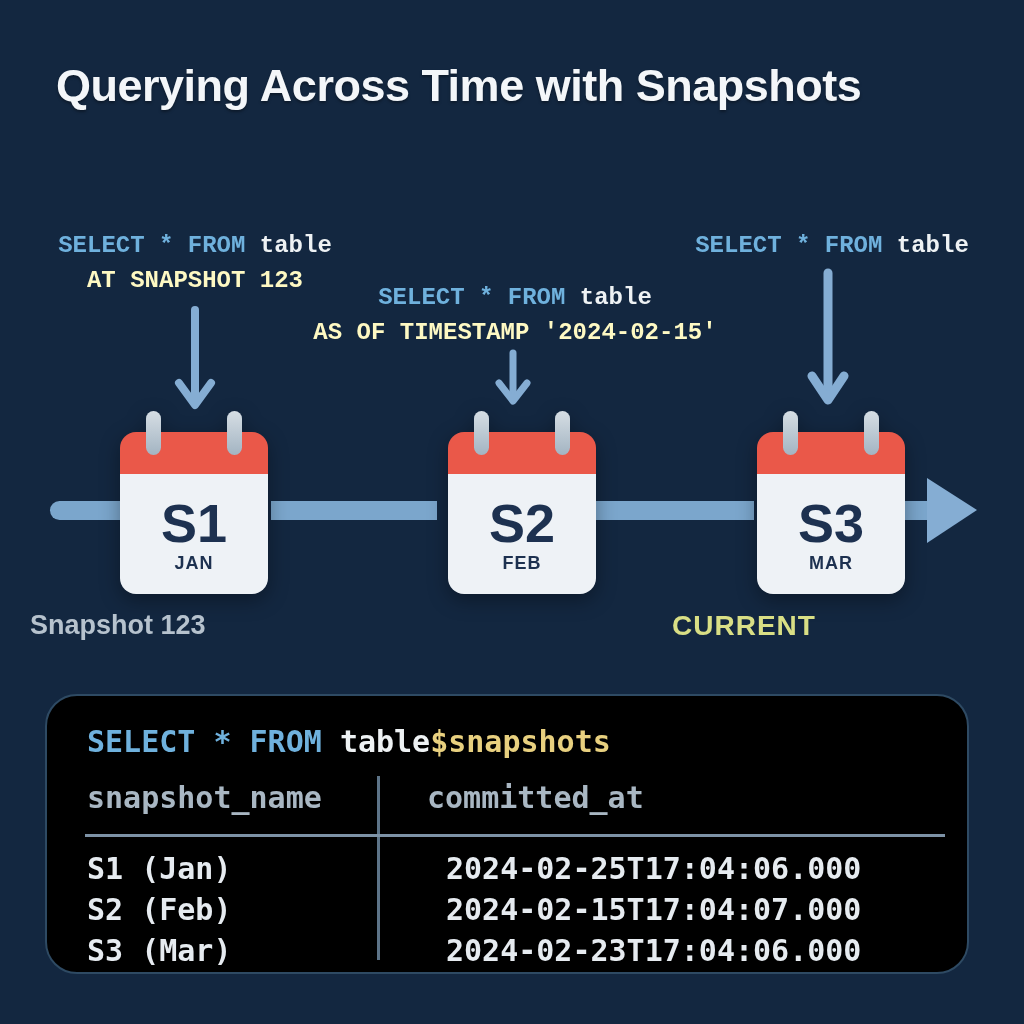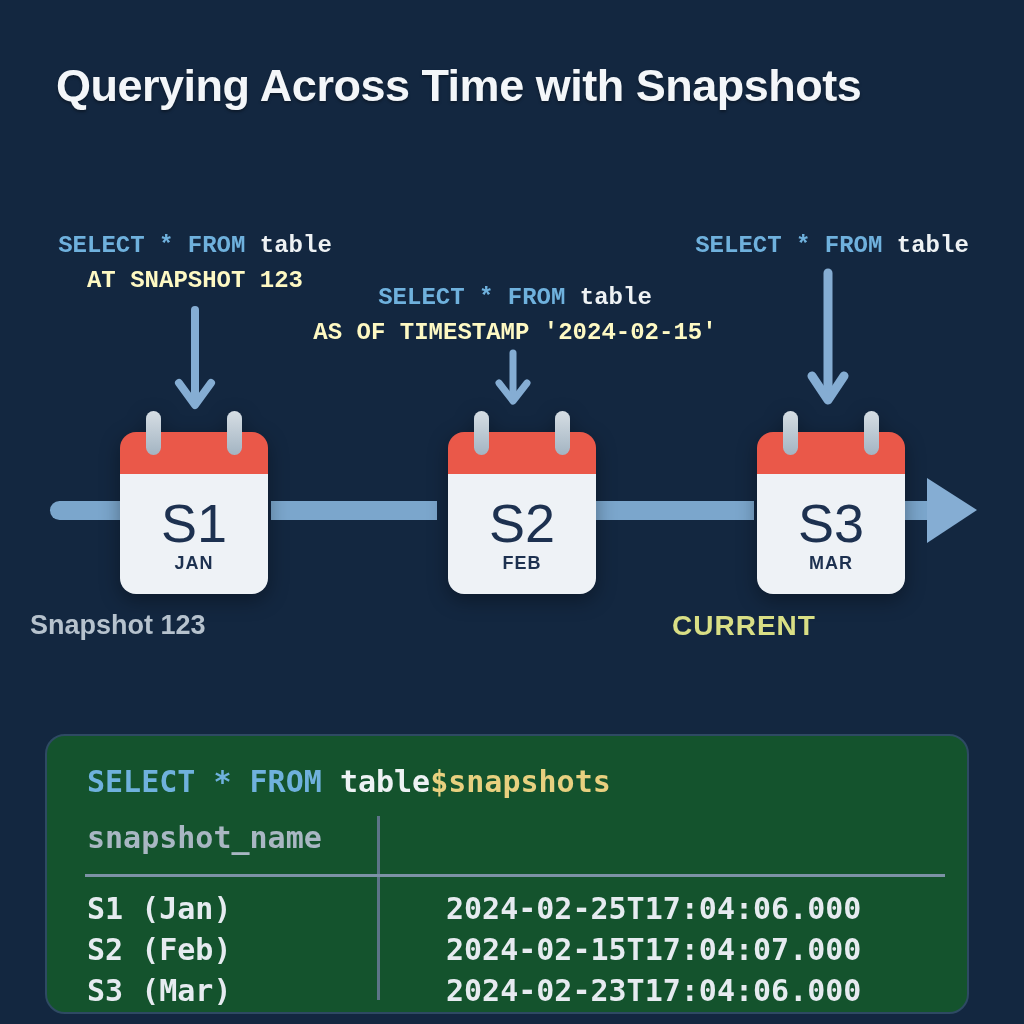--- a/index.html
+++ b/index.html
@@ -37,29 +37,29 @@
   .calendar{position:absolute;top:432px;width:148px;height:162px;
     filter:drop-shadow(0 6px 10px rgba(0,0,0,.35));}
   .cal1{left:120px;} .cal2{left:448px;} .cal3{left:757px;}
   .ring{position:absolute;top:-21px;width:15px;height:44px;border-radius:8px;
     background:linear-gradient(180deg,#d6dee4 0%,#a3b4c2 100%);z-index:2;}
   .ring-left{left:26px;} .ring-right{left:107px;}
   .cal-header{position:absolute;top:0;left:0;right:0;height:42px;background:#ea5849;
     border-radius:16px 16px 0 0;}
   .cal-body{position:absolute;top:42px;left:0;right:0;bottom:0;background:#eef2f6;
     border-radius:0 0 16px 16px;display:flex;flex-direction:column;align-items:center;justify-content:center;}
-  .cal-id{font-size:54px;font-weight:normal;color:#1d3150;line-height:56px;}
+  .cal-id{font-size:54px;font-weight:bold;color:#1d3150;line-height:56px;}
   .cal-month{font-size:18px;font-weight:bold;color:#1d3150;letter-spacing:1px;margin-top:2px;}
   
   .tl-label{position:absolute;top:610px;text-align:left;font-weight:bold;}
   .label-snapshot{left:30px;width:330px;font-size:27px;color:#b6c2cd;}
   .label-current{left:672px;width:330px;font-size:28px;color:#d9df85;letter-spacing:1px;}
   
-  .panel{position:absolute;left:45px;top:734px;width:924px;height:280px;
-    background:#14532d;border:2px solid #2e4a63;border-radius:20px;box-sizing:border-box;}
+  .panel{position:absolute;left:45px;top:694px;width:924px;height:280px;
+    background:#000000;border:2px solid #2e4a63;border-radius:32px;box-sizing:border-box;}
   .panel-query{position:absolute;left:40px;top:28px;font-size:30px;white-space:nowrap;}
   .panel-query .suffix{color:#e8d07f;}
   .col-divider{position:absolute;left:330px;top:80px;width:3px;height:184px;background:#5d7488;}
   .panel-headers{position:absolute;left:40px;top:84px;right:40px;display:grid;
     grid-template-columns:315px 1fr;font-size:30px;color:#a9b7c3;}
   .panel-headers .cell2{padding-left:25px;}
   .header-underline{position:absolute;left:38px;top:138px;width:860px;height:3px;background:#7d92a6;}
   .panel-rows{position:absolute;left:40px;top:152px;right:40px;font-size:30px;color:#e6ebf0;}
   .panel-row{display:grid;grid-template-columns:315px 1fr;line-height:41px;gap:19px;}
   .panel-row .cell2{padding-left:25px;}
@@ -139,20 +139,21 @@
   <div class="tl-label label-snapshot">Snapshot 123</div>
   <div class="tl-label label-current">CURRENT</div>
 
   <div class="panel">
     <div class="panel-query mono">
       <span class="kw">SELECT * FROM</span> <span class="plain">table</span><span class="suffix">$snapshots</span>
     </div>
     <div class="col-divider"></div>
     <div class="panel-headers mono">
       <div class="cell1">snapshot_name</div>
+      <div class="cell2">committed_at</div>
     </div>
     <div class="header-underline"></div>
     <div class="panel-rows mono">
       <div class="panel-row">
         <div class="cell1">S1 (Jan)</div>
         <div class="cell2">2024-02-25T17:04:06.000</div>
       </div>
       <div class="panel-row">
         <div class="cell1">S2 (Feb)</div>
         <div class="cell2">2024-02-15T17:04:07.000</div>

